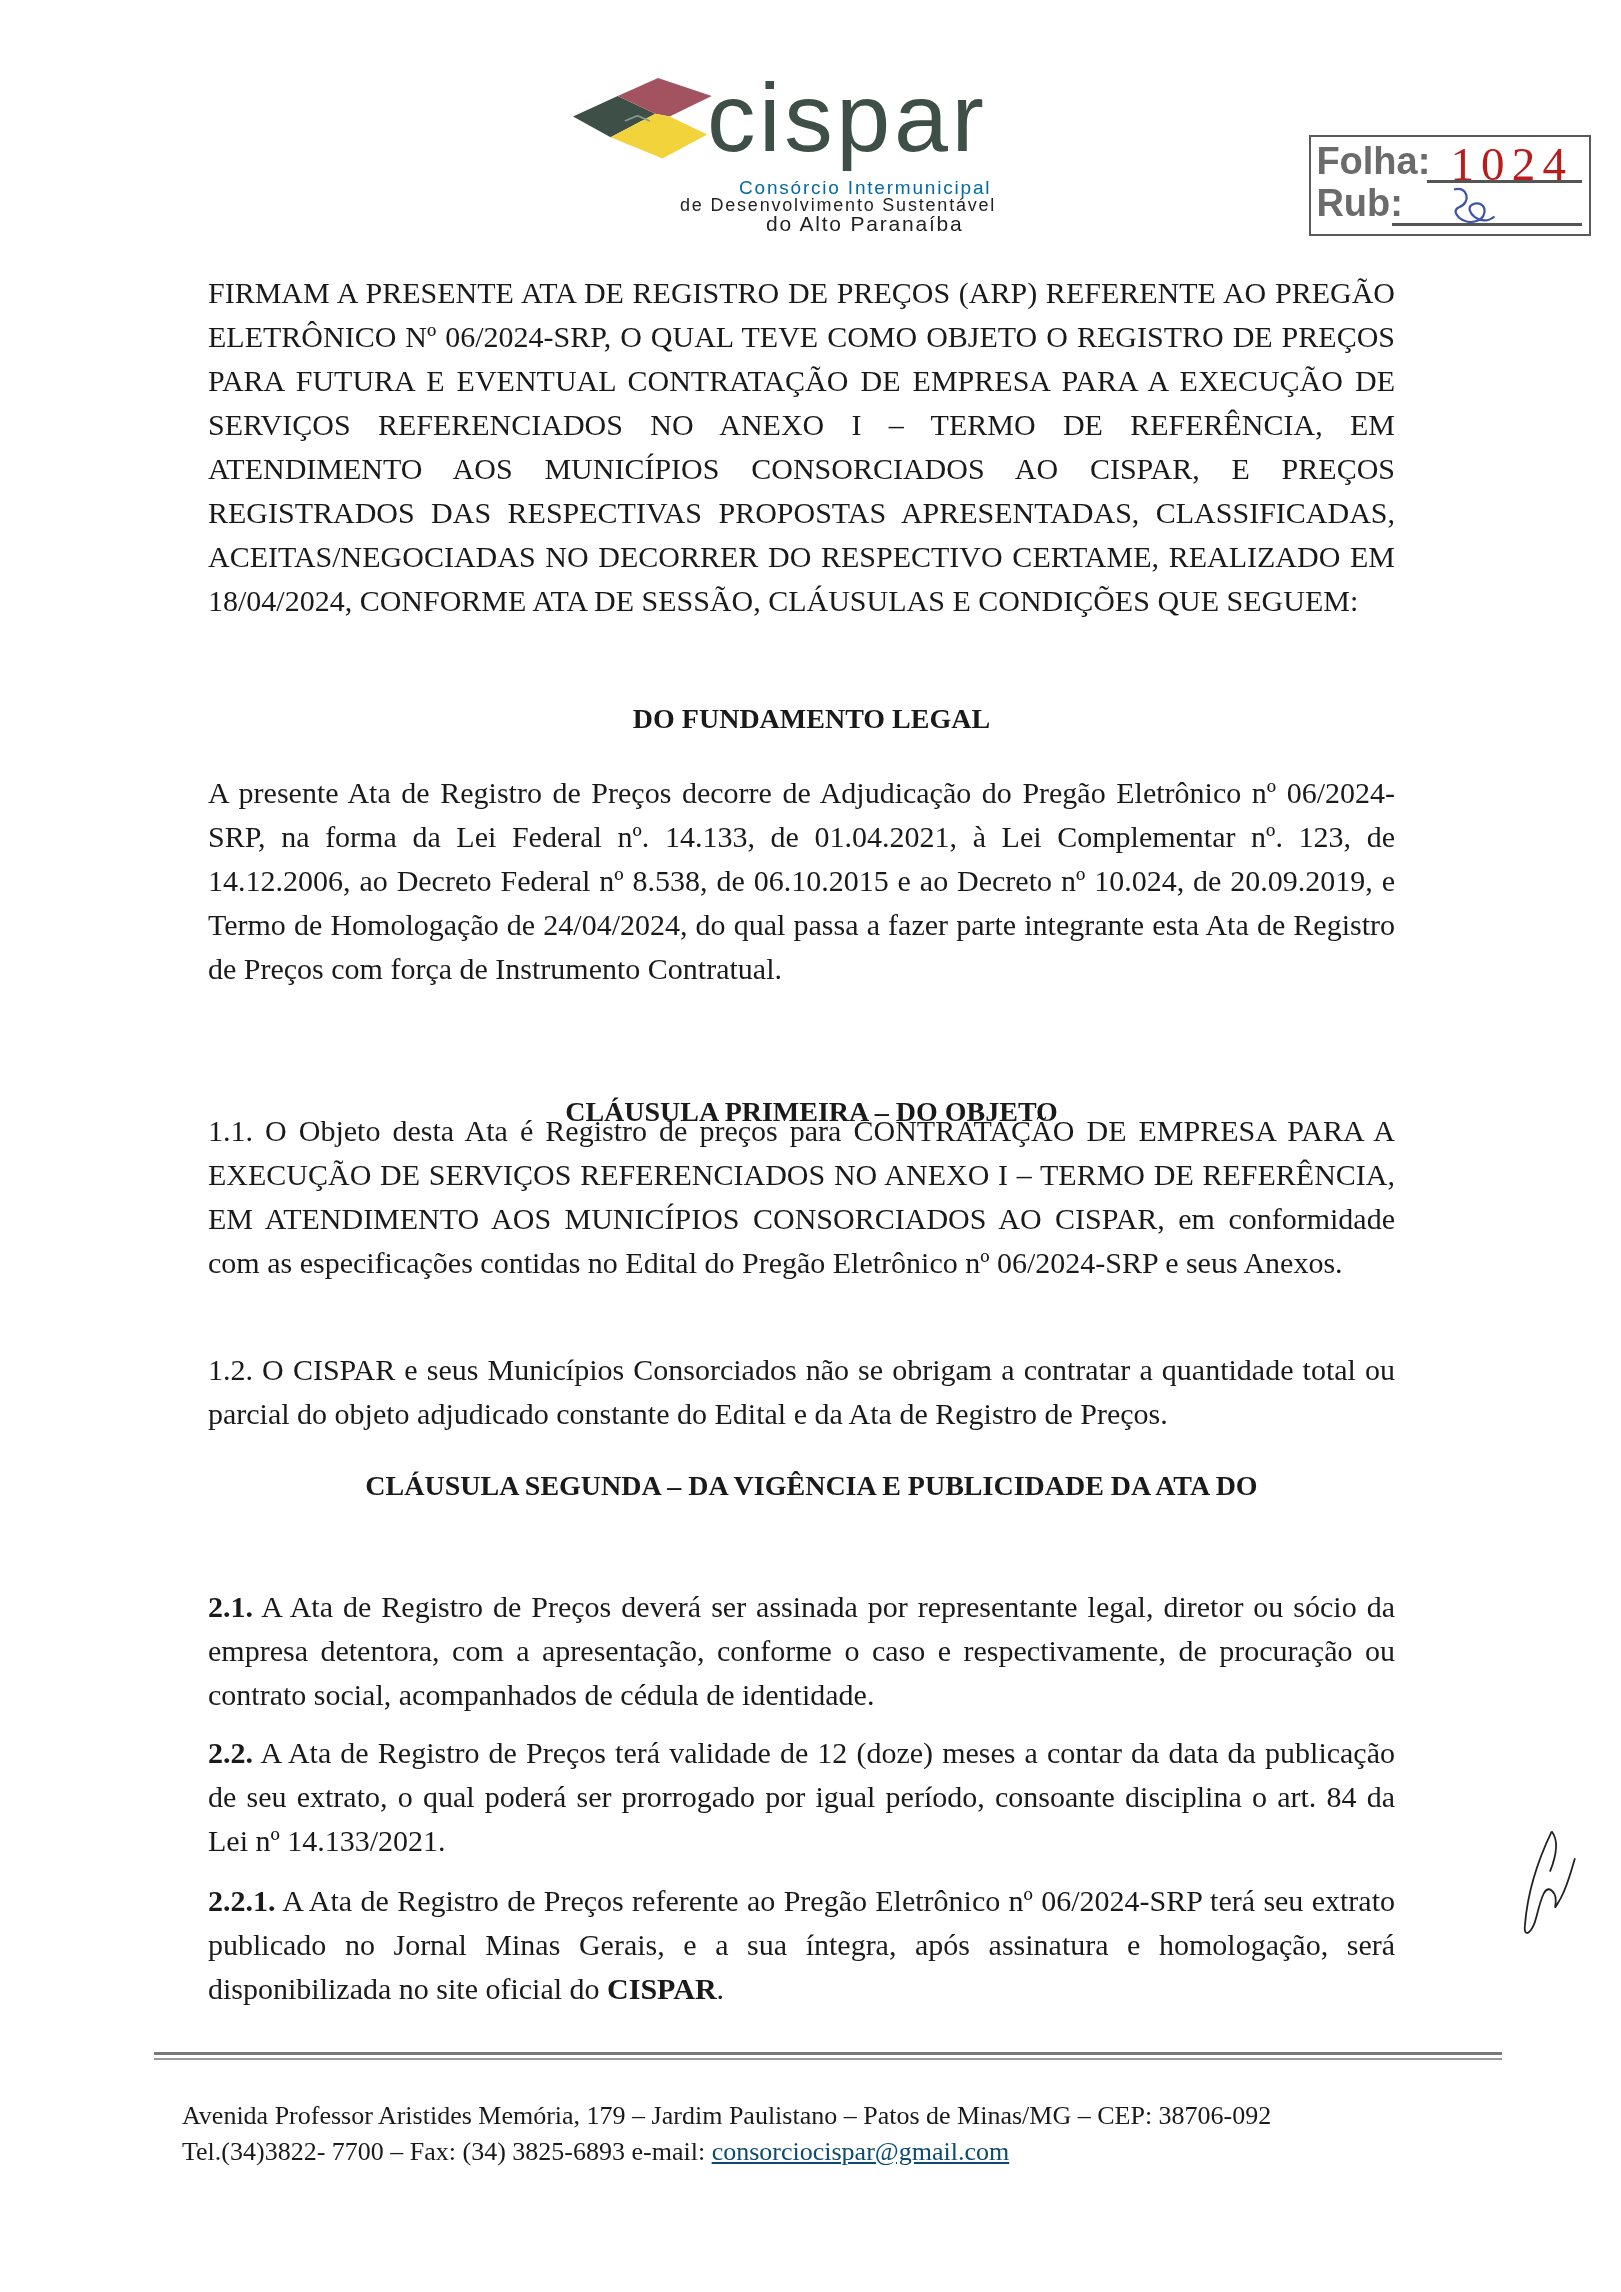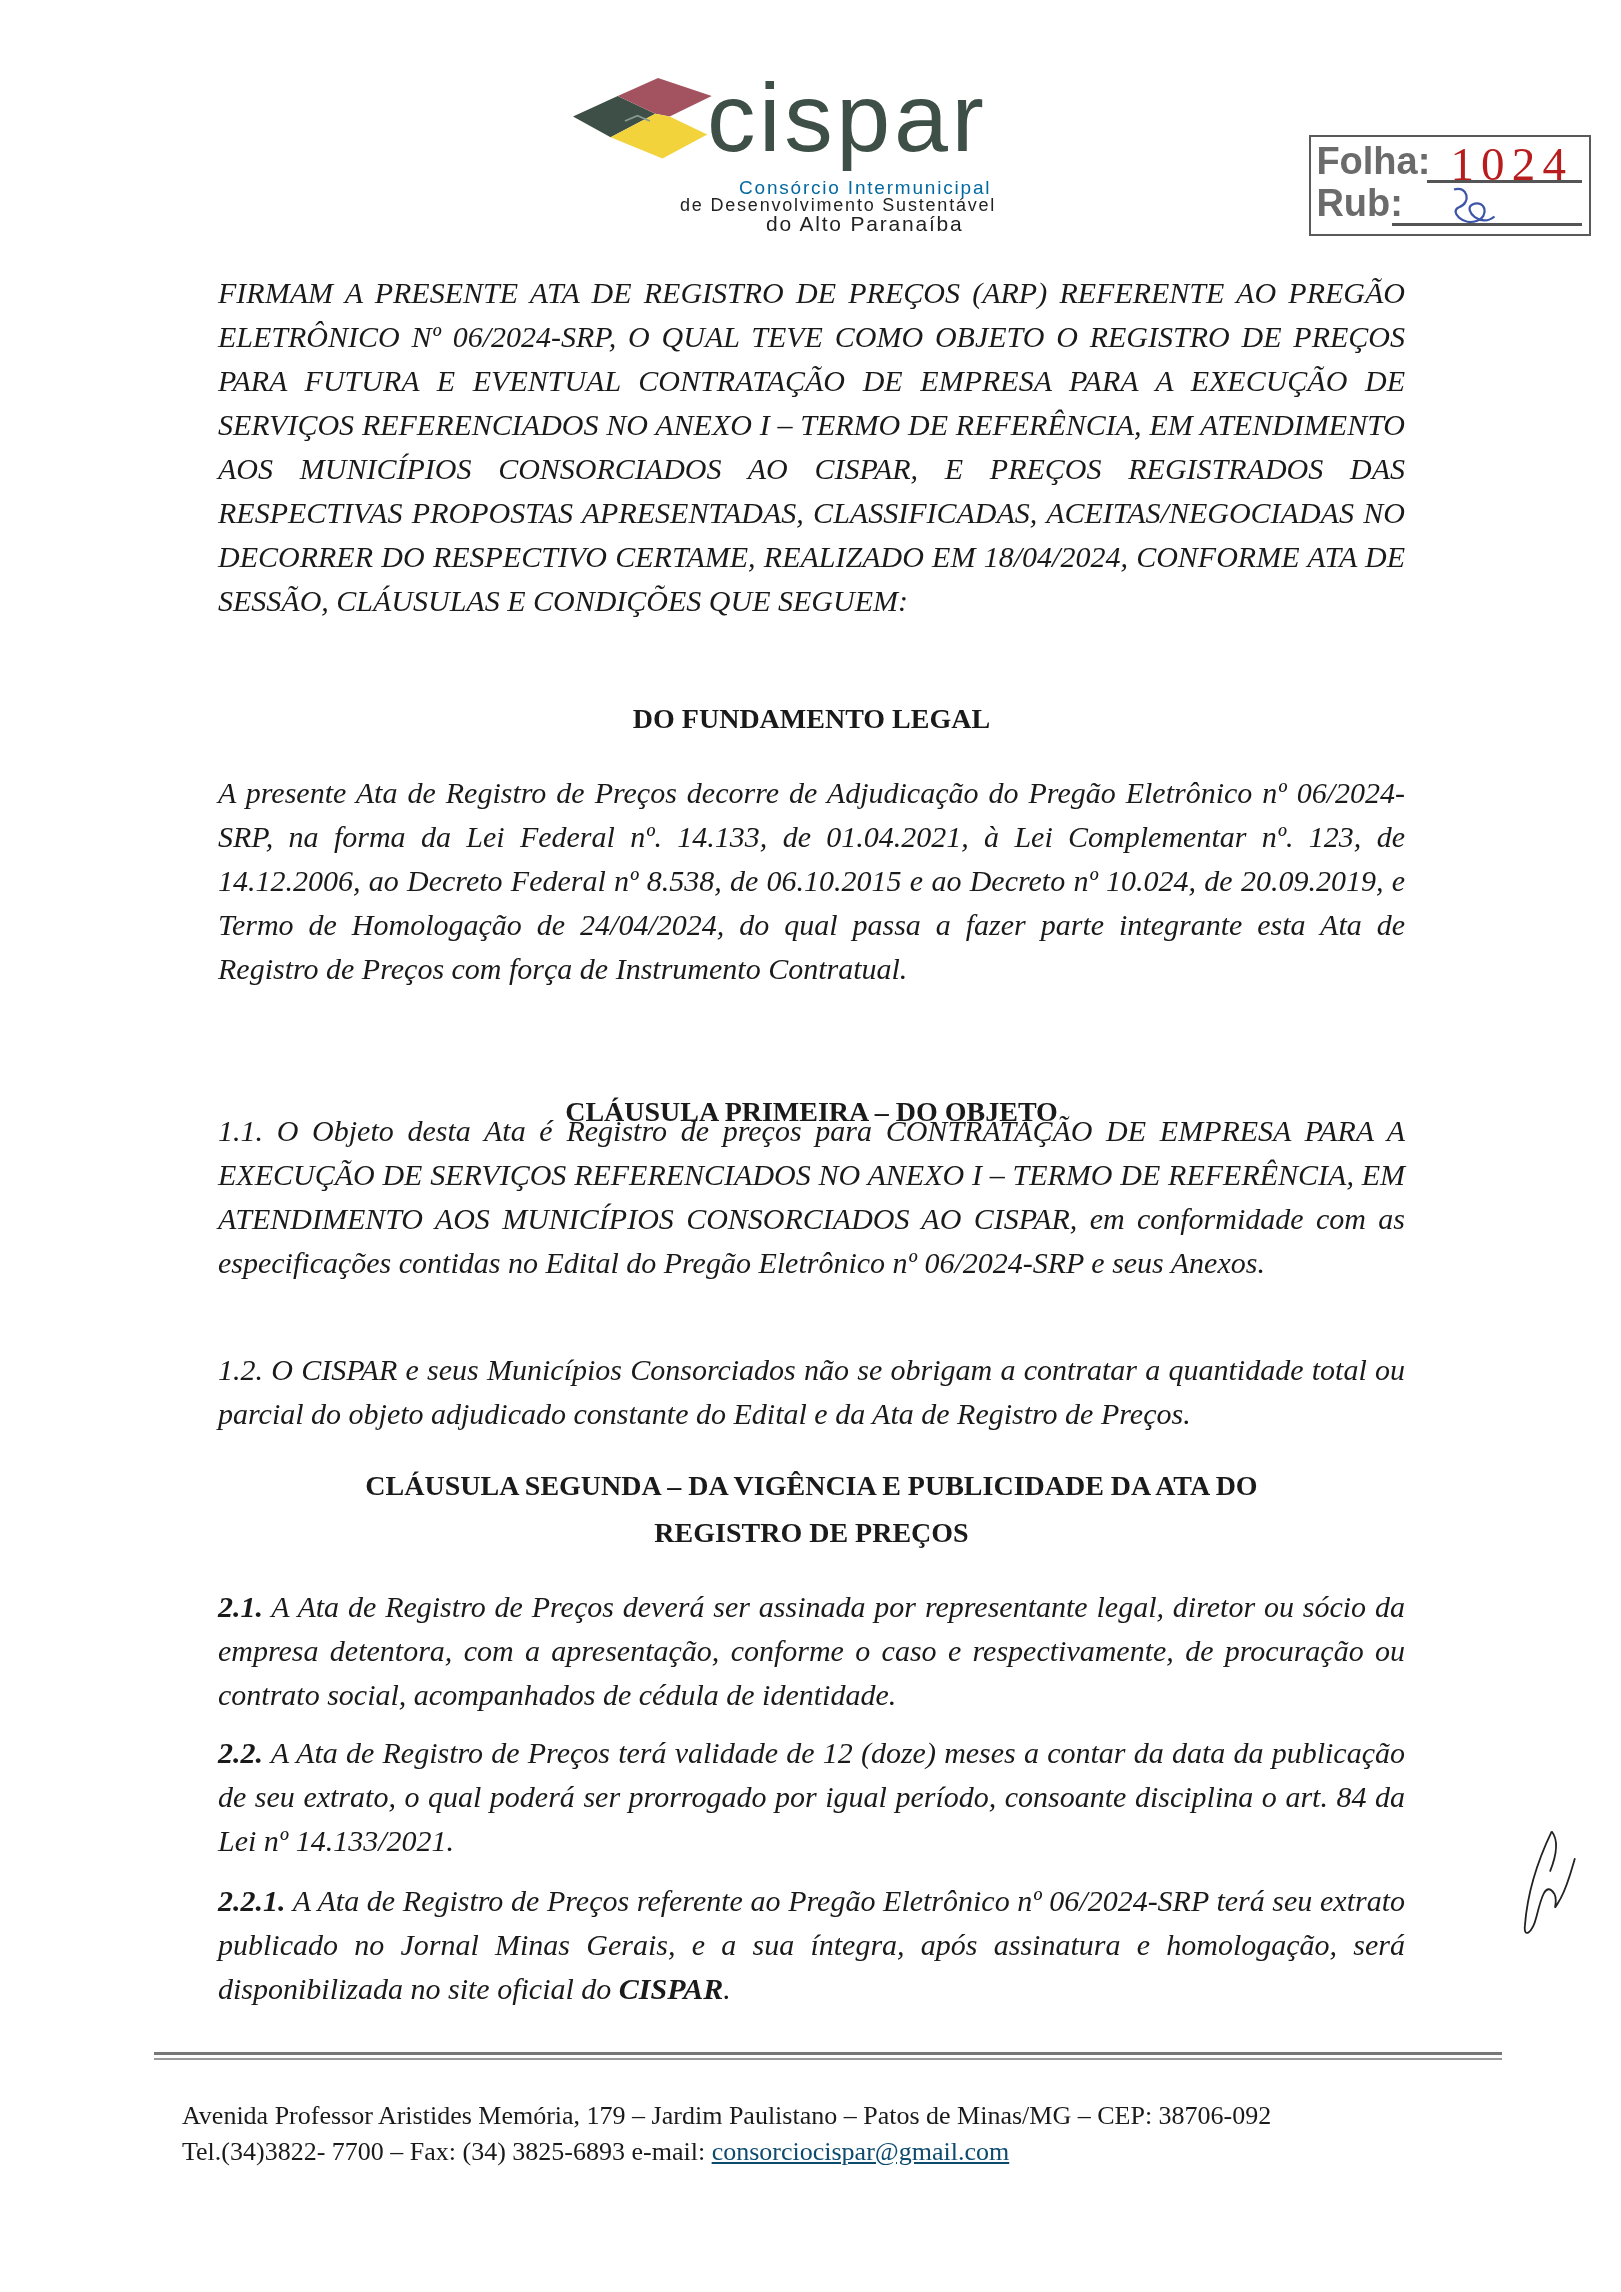--- a/index.html
+++ b/index.html
@@ -22,21 +22,21 @@
     .stamp-row { position: absolute; left: 5.4px; font-size: 38px; font-weight: bold; color: #6b6b6b; line-height: 1; }
     .stamp-row.r1 { top: 5.4px; }
     .stamp-row.r2 { top: 47px; }
     .stamp-val { position: absolute; left: 134px; top: -1.8px; font-family: "Liberation Serif", serif;
                  font-weight: normal; font-size: 47px; color: #b91c1c; letter-spacing: 7.2px; }
     .stamp-line1 { position: absolute; left: 116px; right: 7.2px; top: 43px; height: 2.7px; background: #555; }
     .stamp-line2 { position: absolute; left: 81px; right: 7.2px; top: 86px; height: 2.7px; background: #555; }
     .rubrica { position: absolute; left: 134px; top: 48px; width: 54px; height: 45px; }
 
     
-    .content { position: absolute; left: 218px; width: 1187px; font-style: italic; }
+    .content { position: absolute; left: 208px; width: 1187px; }
     p { margin: 0; font-size: 30px; line-height: 44px; text-align: justify; text-align-last: left; }
     .intro { top: 271px; }
     .heading { position: absolute; left: 218px; width: 1187px; text-align: center; font-weight: bold;
                font-size: 28px; line-height: 47px; }
     .h1 { top: 695px; }
     .fund { top: 771px; }
     .h2 { top: 1088px; }
     .obj1 { top: 1109px; }
     .obj2 { top: 1348px; }
     .h3 { top: 1462px; }
@@ -96,21 +96,20 @@
 <div class="heading h2">CLÁUSULA PRIMEIRA – DO OBJETO</div>
 <div class="content obj1">
   <p><span>1.1.</span> <span>O Objeto desta Ata é Registro de preços para CONTRATAÇÃO DE EMPRESA PARA A EXECUÇÃO DE SERVIÇOS REFERENCIADOS NO ANEXO I – TERMO DE REFERÊNCIA, EM ATENDIMENTO AOS MUNICÍPIOS CONSORCIADOS AO CISPAR, em conformidade com as especificações contidas no Edital do Pregão Eletrônico nº 06/2024-SRP e seus Anexos.</span></p>
 </div>
 <div class="content obj2">
   <p><span>1.2.</span> <span>O CISPAR e seus Municípios Consorciados não se obrigam a contratar a quantidade total ou parcial do objeto adjudicado constante do Edital e da Ata de Registro de Preços.</span></p>
 </div>
 
 <div class="heading h3">
   <div>CLÁUSULA SEGUNDA – DA VIGÊNCIA E PUBLICIDADE DA ATA DO</div>
-  <div>REGISTRO DE PREÇOS</div>
 </div>
 <div class="content vig1">
   <p><b>2.1.</b> <span>A Ata de Registro de Preços deverá ser assinada por representante legal, diretor ou sócio da empresa detentora, com a apresentação, conforme o caso e respectivamente, de procuração ou contrato social, acompanhados de cédula de identidade.</span></p>
 </div>
 <div class="content vig2">
   <p><b>2.2.</b> <span>A Ata de Registro de Preços terá validade de 12 (doze) meses a contar da data da publicação de seu extrato, o qual poderá ser prorrogado por igual período, consoante disciplina o art. 84 da Lei nº 14.133/2021.</span></p>
 </div>
 <div class="content vig3">
   <p><b>2.2.1.</b> <span>A Ata de Registro de Preços referente ao Pregão Eletrônico nº 06/2024-SRP terá seu extrato publicado no Jornal Minas Gerais, e a sua íntegra, após assinatura e homologação, será disponibilizada no site oficial do </span><b>CISPAR</b><span>.</span></p>
 </div>

